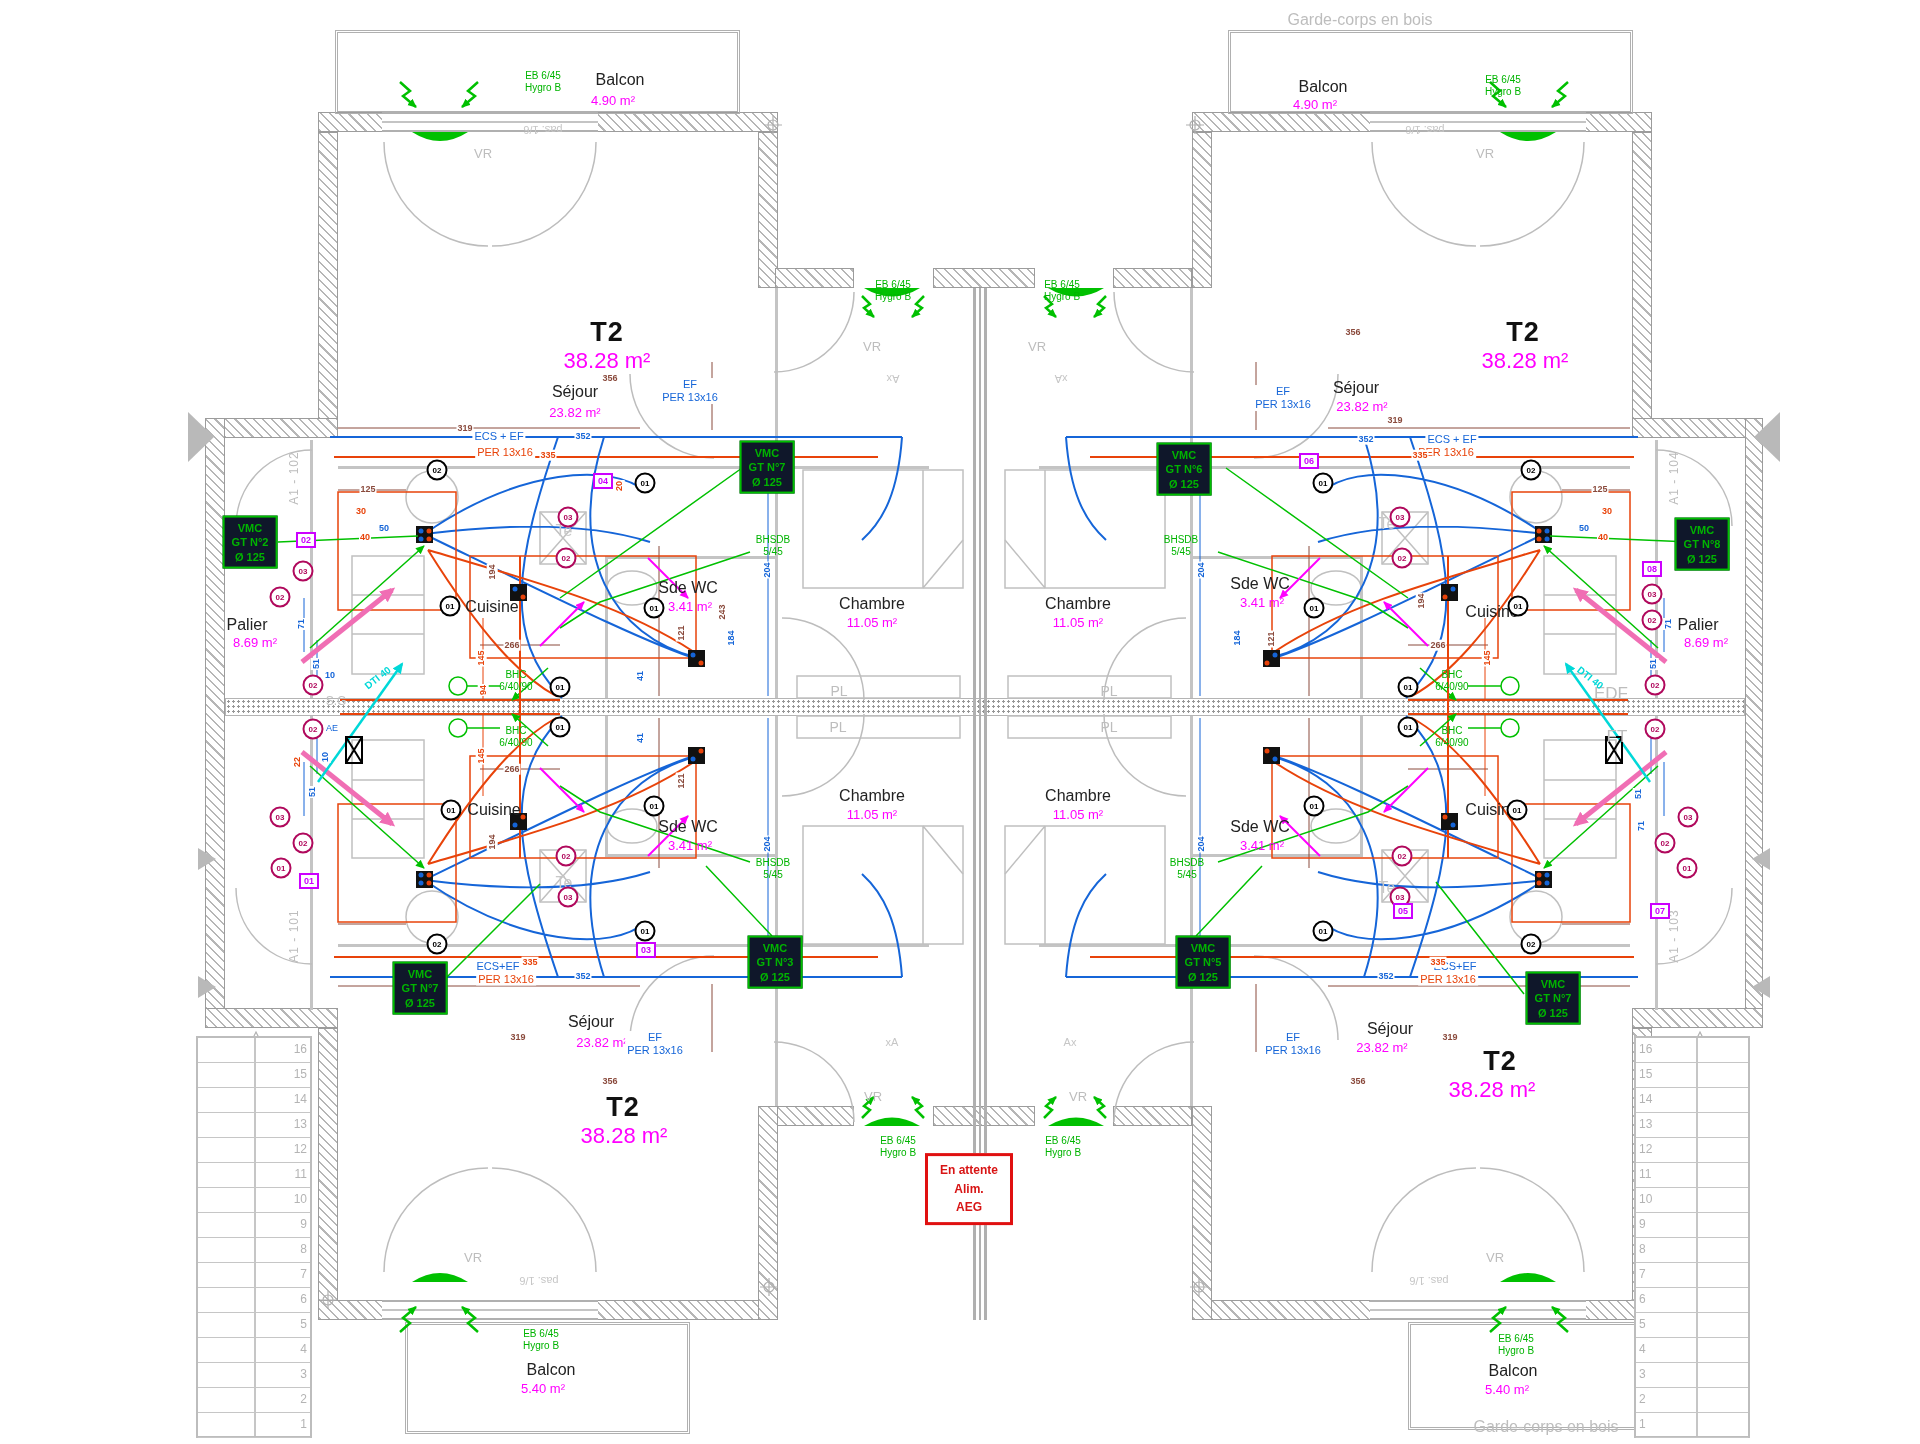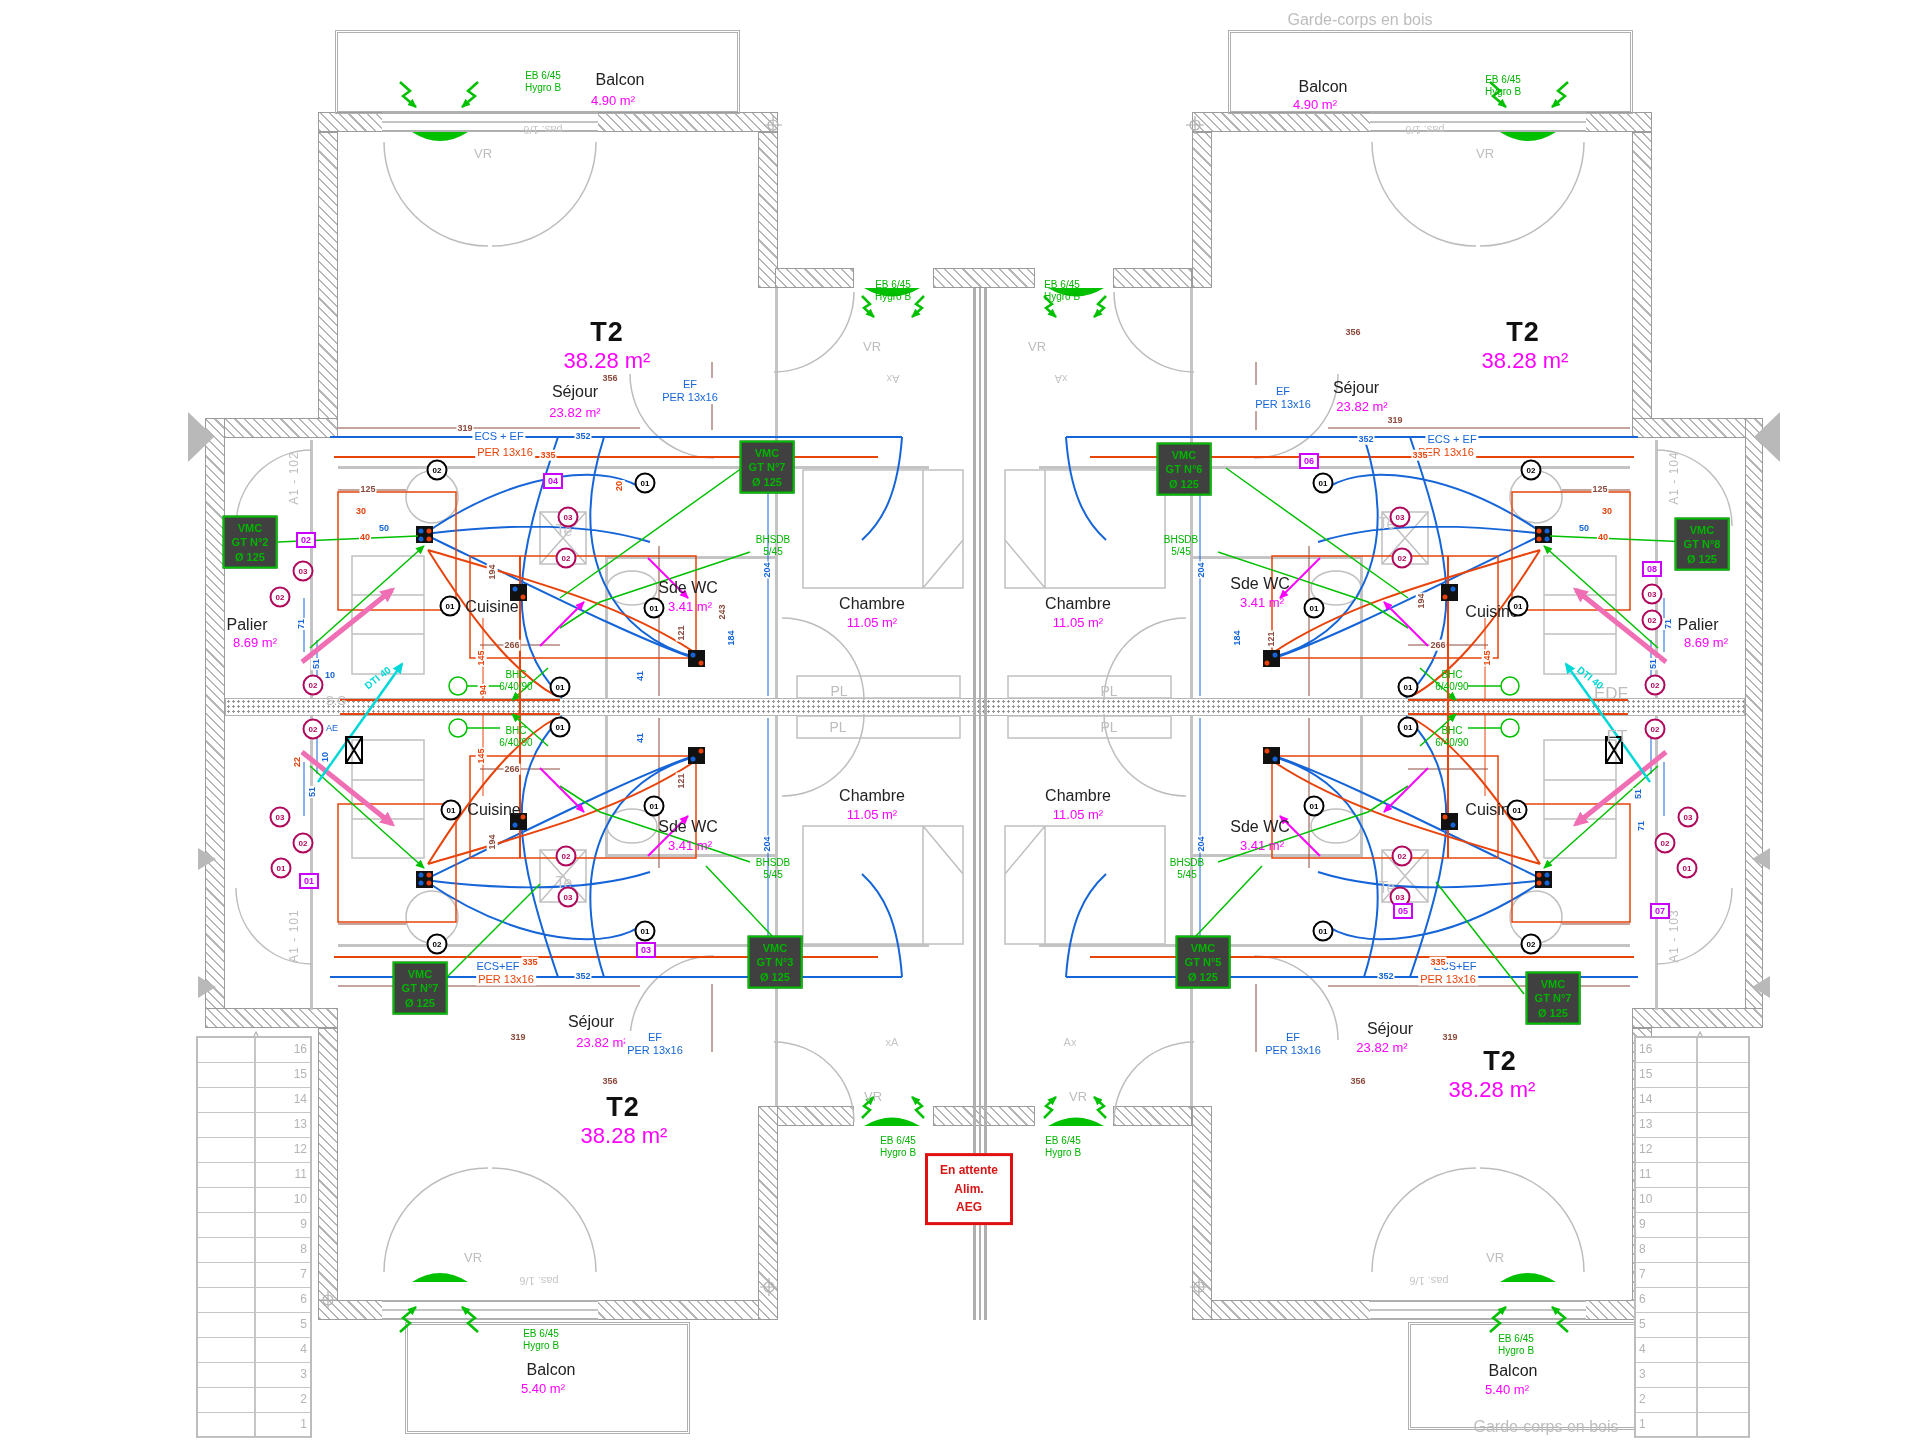--- a/index.html
+++ b/index.html
@@ -31,21 +31,21 @@
   .cy{font-size:10px;color:#00d8d8;font-weight:bold;}
   .ae{font-size:9px;color:#1565d8;}
   .sg{font-size:12px;color:#c0c0c0;}
   .dbr{font-size:9px;font-weight:bold;color:#8a4a3c;background:#fff;padding:0 1px;}
   .dbl{font-size:9px;font-weight:bold;color:#1565d8;background:#fff;padding:0 1px;}
   .drd{font-size:9px;font-weight:bold;color:#e8430a;background:#fff;padding:0 1px;}
   .bb,.bc{position:absolute;width:17px;height:17px;border-radius:50%;background:#fff;display:flex;align-items:center;justify-content:center;font-size:8px;font-weight:bold;transform:translate(-50%,-50%);z-index:5;}
   .bb{border:2.5px solid #000;color:#000;}
   .bc{border:2.5px solid #b0085c;color:#b0085c;}
   .bm{position:absolute;border:2px solid #cc00ff;color:#cc00ff;background:#fff;font-size:9px;font-weight:bold;padding:1px 3px;transform:translate(-50%,-50%);z-index:5;}
-  .vmcbox{position:absolute;border:2.5px solid #00c000;background:#404040;color:#00b400;font-size:11px;font-weight:bold;text-align:center;padding:3px 7px;transform:translate(-50%,-50%);line-height:1.3;z-index:6;}
+  .vmcbox{position:absolute;border:2.5px solid #00c000;background:#0f172a;color:#00b400;font-size:11px;font-weight:bold;text-align:center;padding:3px 7px;transform:translate(-50%,-50%);line-height:1.3;z-index:6;}
   .redbox{position:absolute;border:3px solid #e01010;background:#fff;color:#d81414;font-size:12px;font-weight:bold;text-align:center;padding:5px 12px;transform:translate(-50%,-50%);line-height:1.55;z-index:6;}
   .stairs{position:absolute;background:#fff;border:2px solid #bdbdbd;box-sizing:border-box;}
   .srow{box-sizing:border-box;height:25px;border-bottom:1.5px solid #c6c6c6;position:relative;}
   .snum{position:absolute;top:4px;font-size:12px;color:#b4b4b4;}
   .sdiv{position:absolute;top:0;bottom:0;width:1.5px;background:#c6c6c6;}
   
   .fx{stroke:#c0c0c0;stroke-width:1.5;fill:none;}
   .door{stroke:#bdbdbd;stroke-width:1.5;fill:none;}
   .pb{stroke:#1565d8;stroke-width:2;fill:none;}
   .pr{stroke:#e8430a;stroke-width:2;fill:none;}
@@ -474,21 +474,21 @@
     <div class="bc" style="left: 1402px; top: 558px;">02</div>
     <div class="bc" style="left: 1665px; top: 843px;">02</div>
     <div class="bc" style="left: 1688px; top: 817px;">03</div>
     <div class="bc" style="left: 1655px; top: 729px;">02</div>
     <div class="bc" style="left: 1400px; top: 897px;">03</div>
     <div class="bc" style="left: 1402px; top: 856px;">02</div>
     <div class="bc" style="left: 1687px; top: 868px;">01</div>
     <div class="bm" style="left: 309px; top: 881px;">01</div>
     <div class="bm" style="left: 306px; top: 540px;">02</div>
     <div class="bm" style="left: 646px; top: 950px;">03</div>
-    <div class="bm" style="left: 553px; top: 481px;">04</div>
+    <div class="bm" style="left: 603px; top: 481px;">04</div>
     <div class="bm" style="left: 1403px; top: 911px; text-align: center;">05</div>
     <div class="bm" style="left: 1309px; top: 461px;">06</div>
     <div class="bm" style="left: 1660px; top: 911px;">07</div>
     <div class="bm" style="left: 1652px; top: 569px;">08</div>
     <div class="vmcbox" style="left: 420px; top: 988px;">
       <div>VMC</div>
       <div>GT N°7</div>
       <div>Ø 125</div>
     </div>
     <div class="vmcbox" style="left: 250px; top: 542px;">

